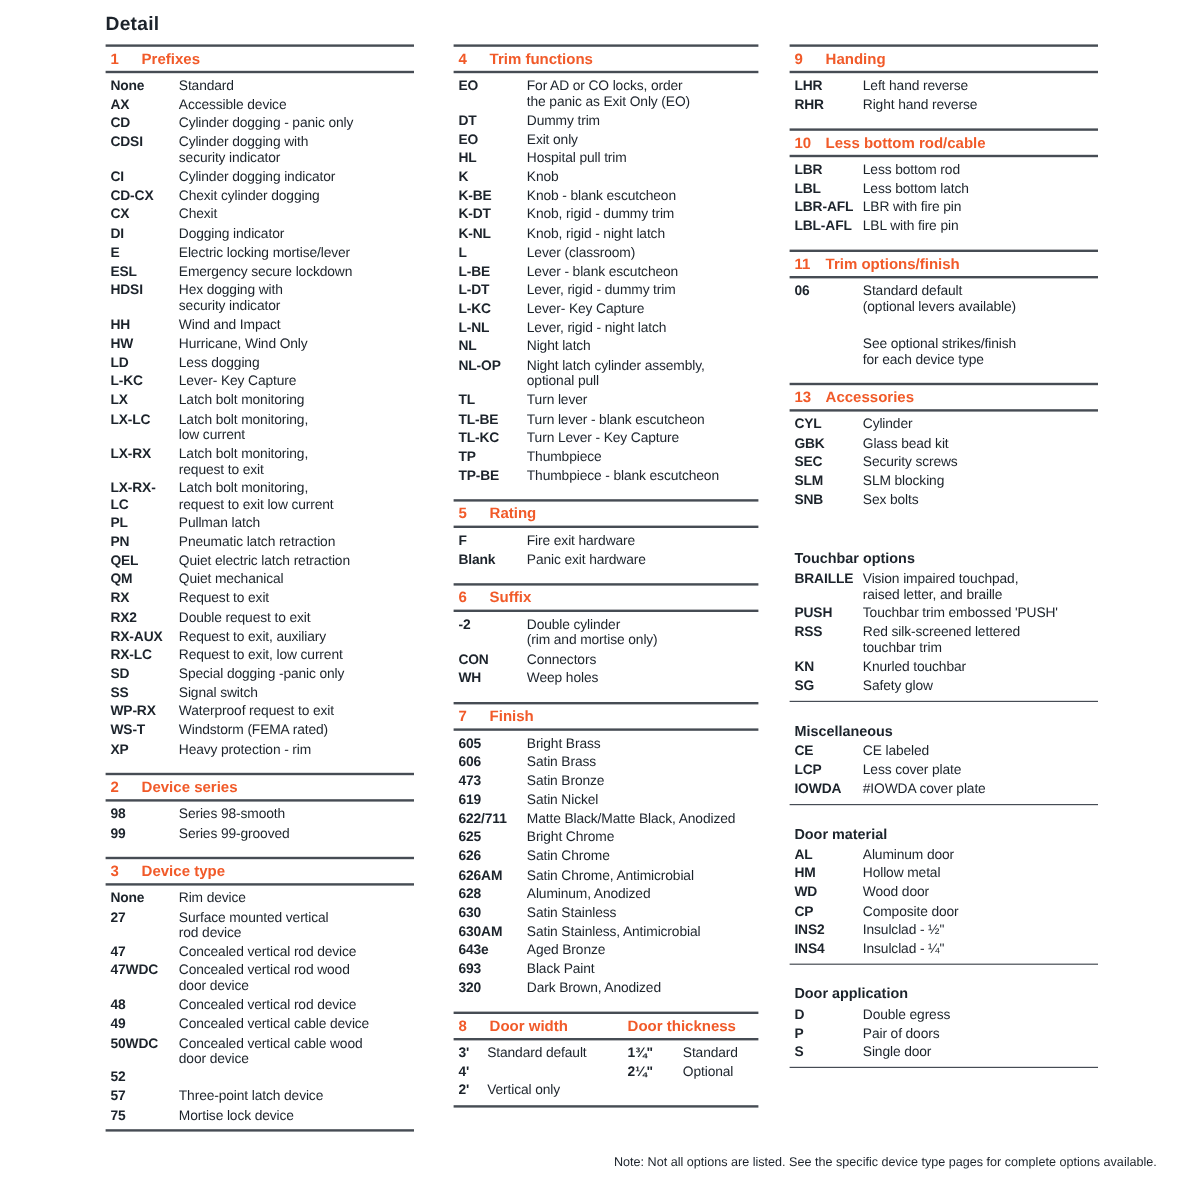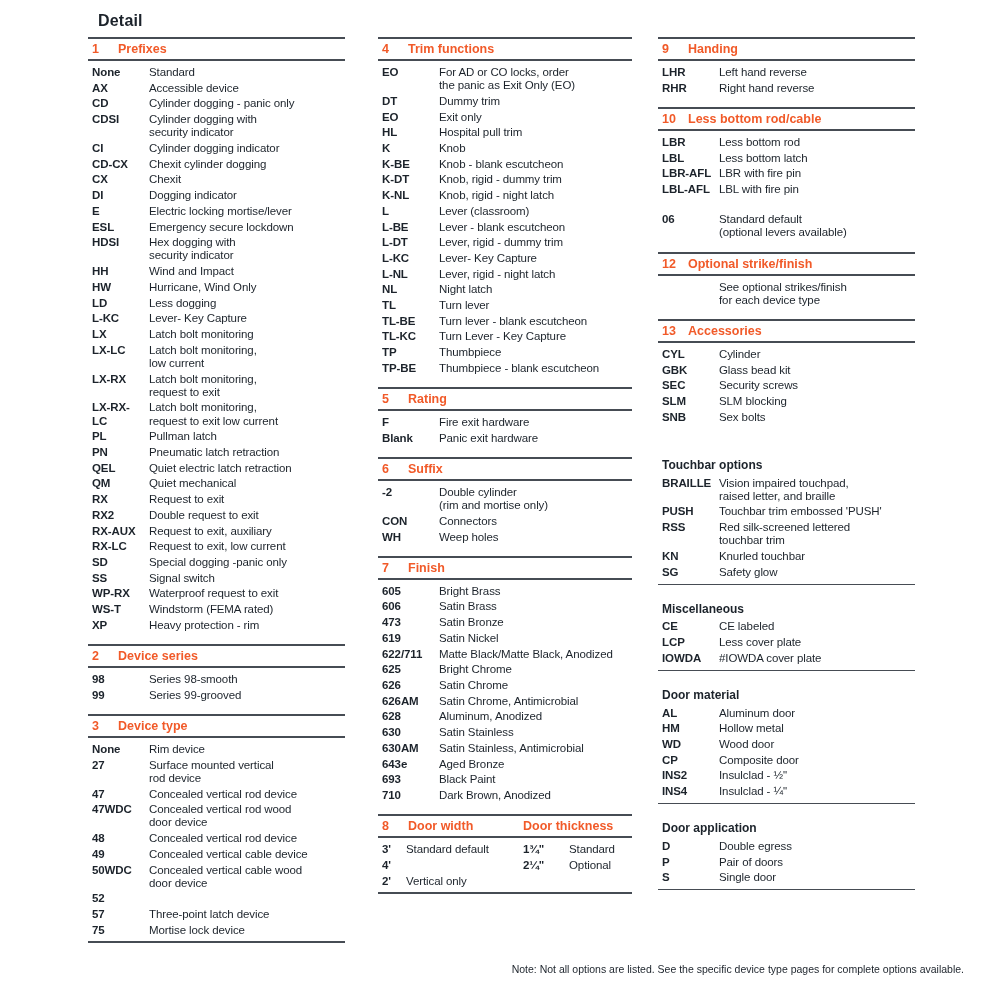--- a/index.html
+++ b/index.html
@@ -4,21 +4,21 @@
 <style>
   :root{
     --accent:#F15A29;
     --ink:#1C232B;
     --rule:#464C54;
   }
   *{box-sizing:border-box;margin:0;padding:0;}
   html,body{width:1000px;height:1000px;background:#ffffff;overflow:hidden;}
   body{font-family:"Liberation Sans", sans-serif;color:var(--ink);position:relative;}
   .page{padding:12px 0 0 88px;}
-  .doc-title{font-size:16px;font-weight:bold;letter-spacing:.2px;margin-bottom:7px;margin-left:10px;}
+  .doc-title{font-size:16px;font-weight:bold;letter-spacing:.2px;margin-bottom:7px;}
   .cols{display:flex;align-items:flex-start;}
   .col{flex:none;}
   .col1{width:257px;}
   .col2{width:254px;margin-left:33px;}
   .col3{width:257px;margin-left:26px;}
   .sec{margin-bottom:12px;}
   .sec-head{
     display:flex;align-items:baseline;
     border-top:2px solid var(--rule);
     border-bottom:2px solid var(--rule);
@@ -319,20 +319,25 @@
             </div>
             <div class="row">
               <span class="term">L-NL</span>
               <span class="desc">Lever, rigid - night latch</span>
             </div>
             <div class="row">
               <span class="term">NL</span>
               <span class="desc">Night latch</span>
             </div>
             <div class="row">
+              <span class="term">NL-OP</span>
+              <span class="desc">Night latch cylinder assembly,
+optional pull</span>
+            </div>
+            <div class="row">
               <span class="term">TL</span>
               <span class="desc">Turn lever</span>
             </div>
             <div class="row">
               <span class="term">TL-BE</span>
               <span class="desc">Turn lever - blank escutcheon</span>
             </div>
             <div class="row">
               <span class="term">TL-KC</span>
               <span class="desc">Turn Lever - Key Capture</span>
@@ -436,21 +441,21 @@
             </div>
             <div class="row">
               <span class="term">643e</span>
               <span class="desc">Aged Bronze</span>
             </div>
             <div class="row">
               <span class="term">693</span>
               <span class="desc">Black Paint</span>
             </div>
             <div class="row">
-              <span class="term">710</span>
+              <span class="term">320</span>
               <span class="desc">Dark Brown, Anodized</span>
             </div>
           </div>
         </section>
         <section class="sec">
           <div class="sec-head">
             <span class="sec-num">8</span>
             <span class="sec-title">Door width</span>
             <span class="sec-title2">Door thickness</span>
           </div>
@@ -512,33 +517,33 @@
               <span class="term">LBR-AFL</span>
               <span class="desc">LBR with fire pin</span>
             </div>
             <div class="row">
               <span class="term">LBL-AFL</span>
               <span class="desc">LBL with fire pin</span>
             </div>
           </div>
         </section>
         <section class="sec">
+          <div class="sec-head">
+            <span class="sec-num">11</span>
+            <span class="sec-title">Trim options/finish</span>
+          </div>
           <div class="sec-body">
             <div class="row">
               <span class="term">06</span>
               <span class="desc">Standard default
 (optional levers available)</span>
             </div>
           </div>
         </section>
         <section class="sec">
-          <div class="sec-head">
-            <span class="sec-num">12</span>
-            <span class="sec-title">Optional strike/finish</span>
-          </div>
           <div class="sec-body">
             <div class="row">
               <span class="term"></span>
               <span class="desc">See optional strikes/finish
 for each device type</span>
             </div>
           </div>
         </section>
         <section class="sec">
           <div class="sec-head">

